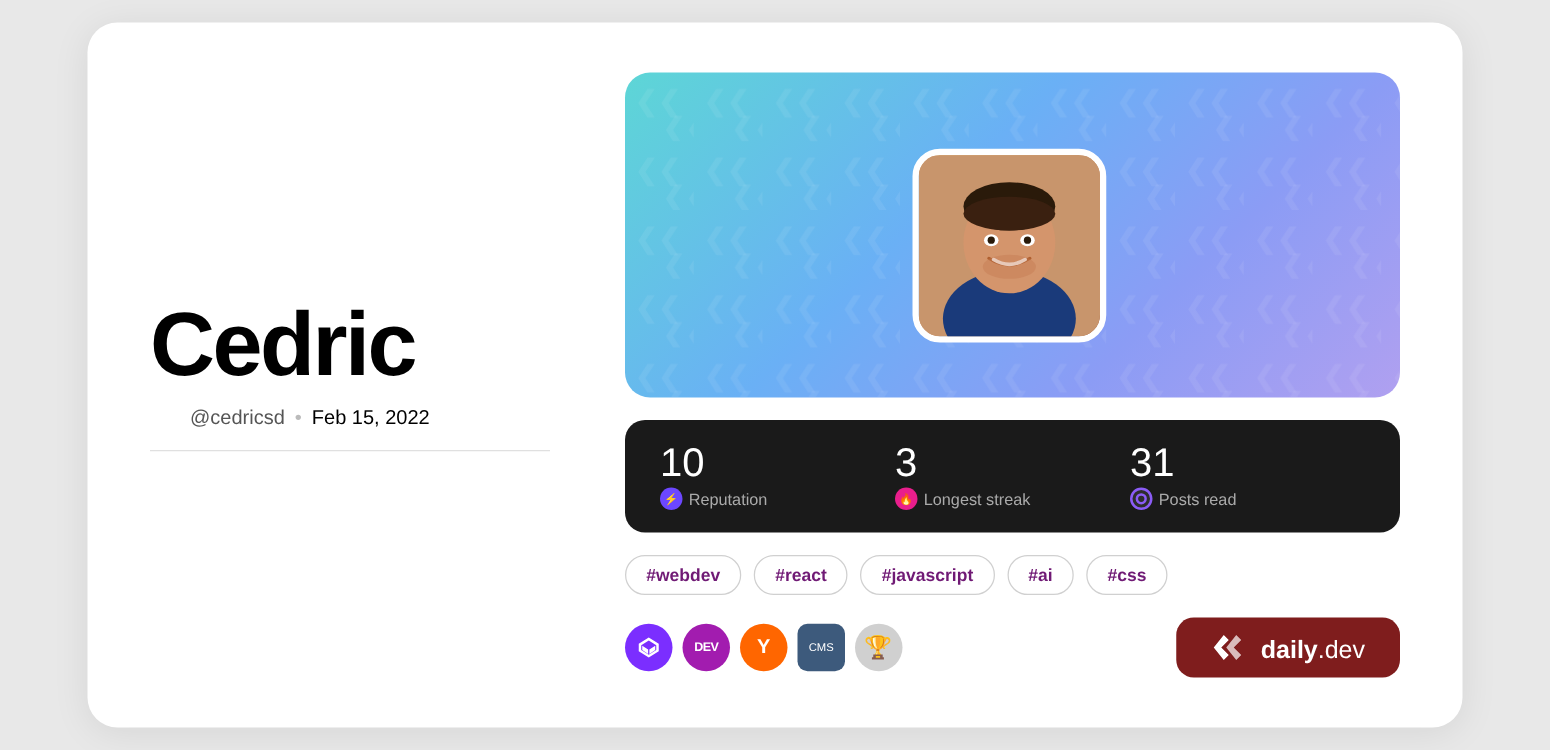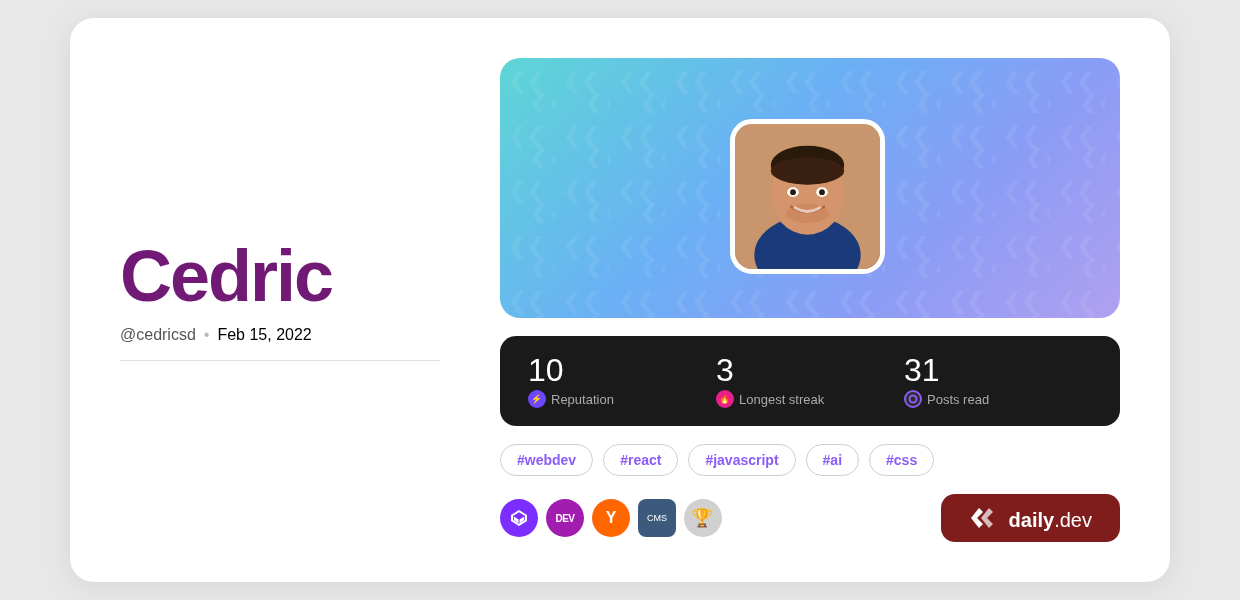--- a/index.html
+++ b/index.html
@@ -27,32 +27,33 @@
 
     
     .left {
       flex: 0 0 auto;
       width: 320px;
     }
 
     .user-name {
       font-size: 72px;
       font-weight: 800;
-      color: #701a75;
+      color: #000000;
       line-height: 1.05;
       letter-spacing: -2px;
     }
 
     .user-handle-row {
       margin-top: 12px;
       display: flex;
       align-items: flex-end;
       gap: 8px;
       color: #888;
       font-size: 16px;
+      margin-left: 32px;
     }
 
     .user-handle {
       font-weight: 500;
       color: #555;
     }
 
     .dot {
       color: #bbb;
     }
@@ -178,21 +179,21 @@
       gap: 10px;
       flex-wrap: wrap;
     }
 
     .tag {
       border: 1.5px solid #d0d0d0;
       border-radius: 999px;
       padding: 7px 16px;
       font-size: 14px;
       font-weight: 600;
-      color: #8b5cf6;
+      color: #701a75;
       background: transparent;
     }
 
     
     .bottom-row {
       display: flex;
       align-items: center;
       justify-content: space-between;
     }
 

